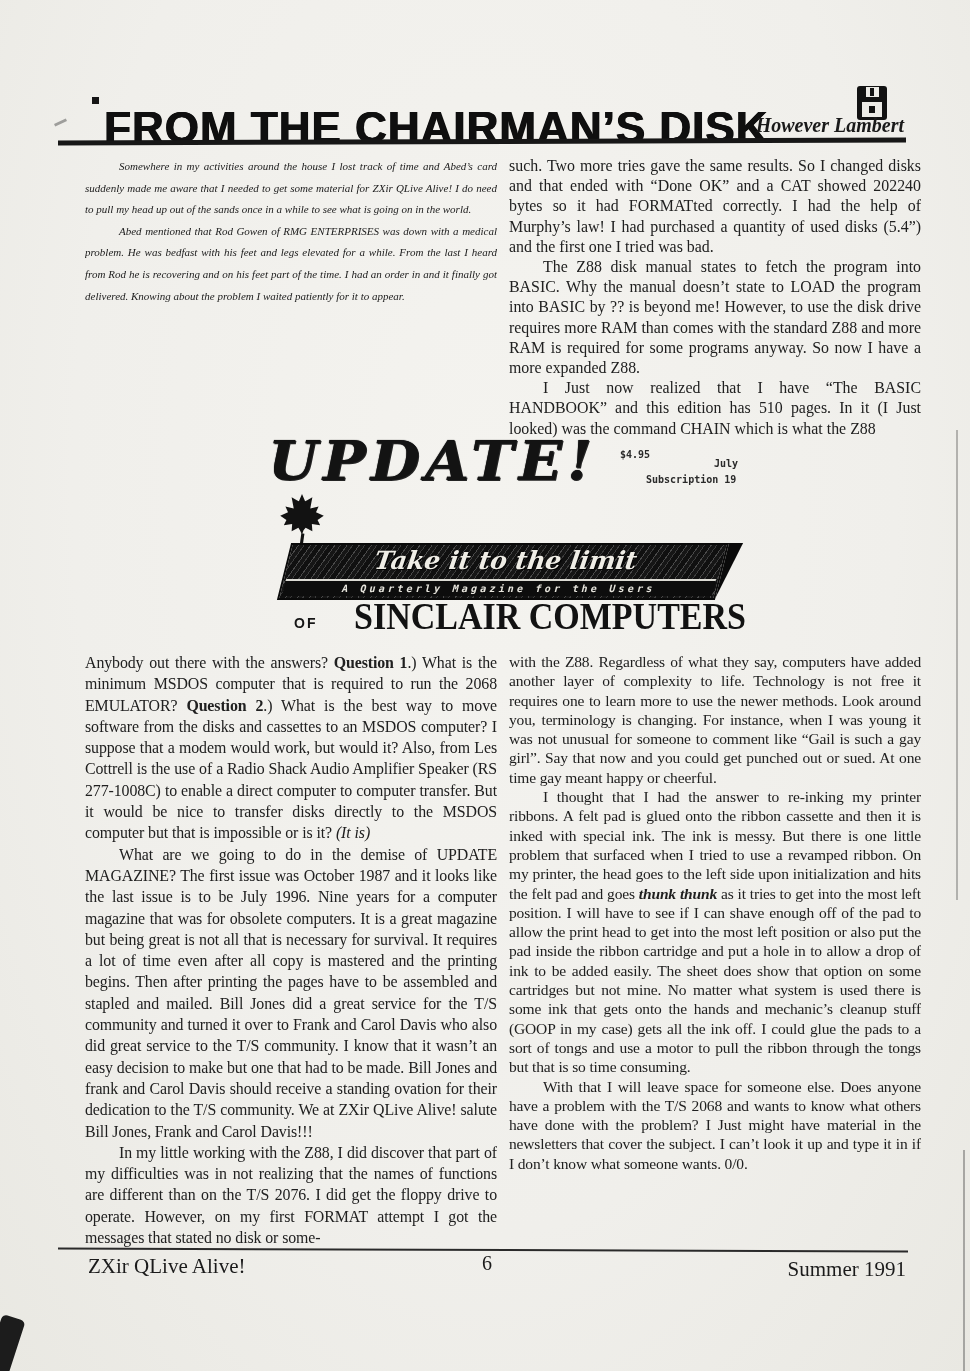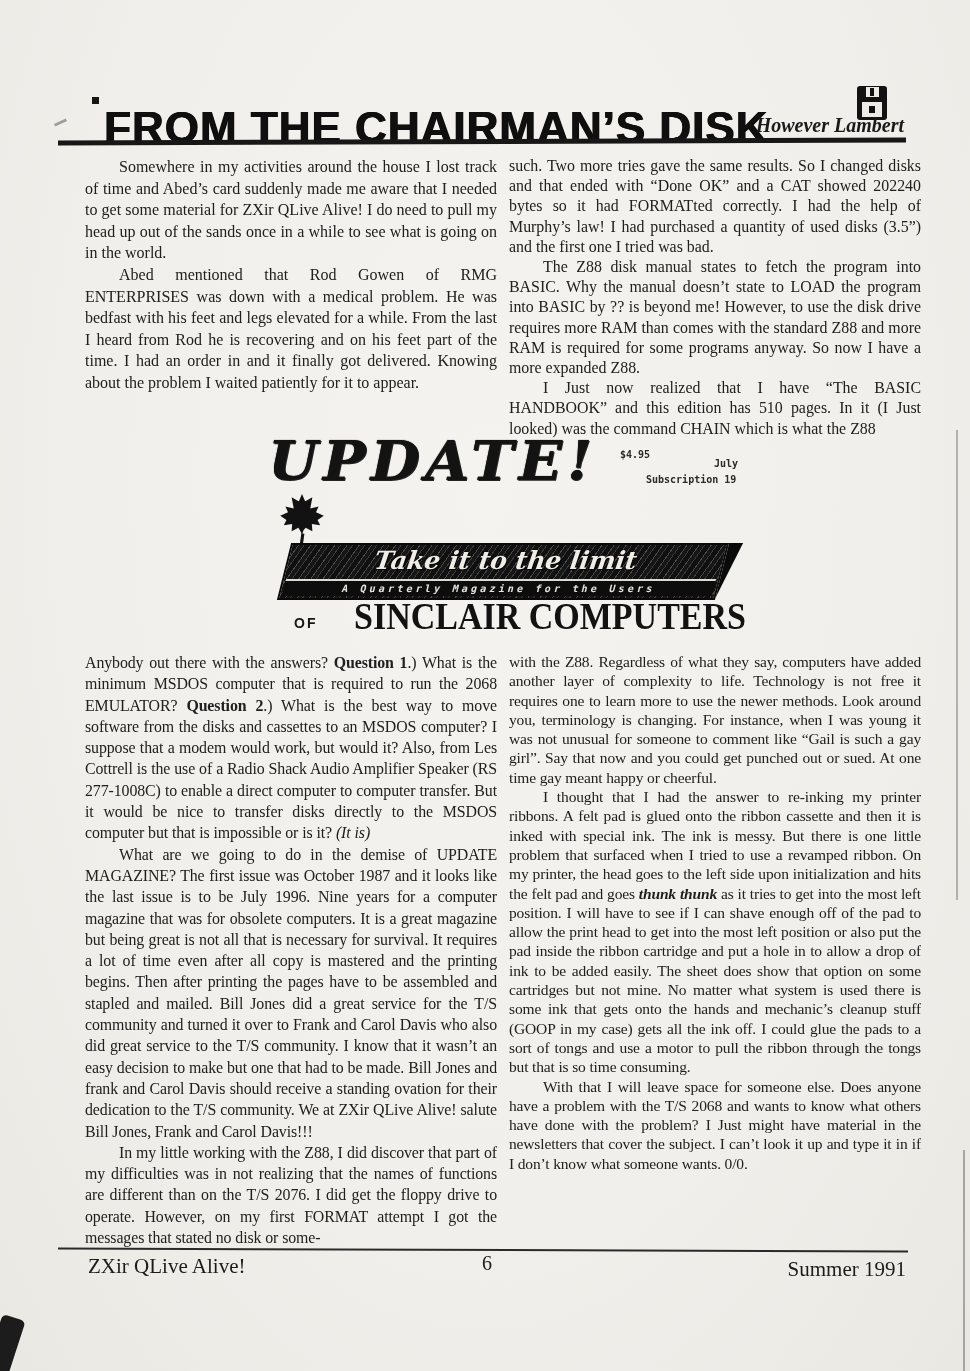--- a/index.html
+++ b/index.html
@@ -12,21 +12,21 @@
         text-shadow:0.7px 0 0 #0f0f0f,-0.5px 0 0 #0f0f0f;transform:scaleY(1.02);}
   .title-dot{position:absolute;left:92px;top:97px;width:7px;height:7px;background:#151515;}
   .tick-mark{position:absolute;left:54px;top:121px;width:13px;height:3px;background:rgba(60,60,60,.45);transform:rotate(-25deg);}
   .disk-icon{position:absolute;left:856px;top:85px;}
   .hdr-rule{position:absolute;left:58px;top:139px;width:848px;height:5px;background:#171717;transform:rotate(-0.2deg);}
   .byline{position:absolute;right:66px;top:114px;font-style:italic;font-weight:bold;font-size:20px;color:#1a1a1a;}
   
   .txt{position:absolute;text-align:justify;color:#202020;}
   .txt p{margin:0;}
   .txt p.ind{text-indent:34px;}
-  #left-top{left:85px;top:156px;width:412px;height:284px;font-size:16px;line-height:21.6px;overflow:hidden;}
+  #left-top{left:85px;top:156px;width:412px;height:284px;font-size:11px;line-height:21.6px;overflow:hidden;font-style:italic;}
   #right-top{left:509px;top:156px;width:412px;height:284px;font-size:15.9px;line-height:20.2px;overflow:hidden;}
   #left-narrow{left:85px;top:440px;width:172px;height:213px;font-size:15.4px;line-height:21.2px;overflow:hidden;}
   #right-narrow{left:748px;top:440px;width:173px;height:213px;font-size:15.5px;line-height:19.8px;overflow:hidden;}
   #left-bottom{left:85px;top:652px;width:412px;height:598px;font-size:15.9px;line-height:21.3px;letter-spacing:-0.1px;overflow:hidden;}
   #right-bottom{left:509px;top:652px;width:412px;height:598px;font-size:15.5px;line-height:19.3px;letter-spacing:-0.15px;overflow:hidden;}
   .rmg{font-family:"DejaVu Sans Mono",monospace;font-size:0.82em;font-weight:bold;letter-spacing:1.5px;}
   .b{font-weight:bold}.i{font-style:italic}.bi{font-weight:bold;font-style:italic}
   
   #ad{position:absolute;left:268px;top:437px;width:502px;height:215px;text-decoration:underline;}
   .masthead{position:absolute;left:0;top:-8px;font-family:"DejaVu Serif",serif;font-style:italic;font-weight:bold;
@@ -80,21 +80,21 @@
   </svg>
   <div class="hdr-rule"></div>
   <div class="byline">However Lambert</div>
 
   <section class="txt" id="left-top">
     <p class="ind">Somewhere in my activities around the house I lost track of time and Abed’s card suddenly made me aware that I needed to get some material for ZXir QLive Alive!  I do need to pull my head up out of the sands once in a while to see what is going on in the world.</p>
     <p class="ind">Abed mentioned that Rod Gowen of RMG ENTERPRISES was down with a medical problem.  He was bedfast with his feet and legs elevated for a while. From the last I heard from Rod he is recovering and on his feet part of the time. I had an order in and it finally got delivered.  Knowing about the problem I waited patiently for it to appear.</p>
   </section>
 
   <section class="txt" id="right-top">
-    <p>such.  Two more tries gave the same results.  So I changed disks and that ended with “Done OK” and a CAT showed 202240 bytes so it had FORMATted correctly. I had the help of Murphy’s law! I had purchased a quantity of used disks (3.5”) and the first one I tried was bad.</p>
+    <p>such.  Two more tries gave the same results.  So I changed disks and that ended with “Done OK” and a CAT showed 202240 bytes so it had FORMATted correctly. I had the help of Murphy’s law! I had purchased a quantity of used disks (5.4”) and the first one I tried was bad.</p>
     <p class="ind">The Z88 disk manual states to fetch the program into BASIC.  Why the manual doesn’t state to LOAD the program into BASIC by ??  is beyond me! However, to use the disk drive requires more RAM than comes with the standard Z88 and more RAM is required for some programs anyway.  So now I have a more expanded Z88.</p>
     <p class="ind">I Just now realized that I have “The BASIC HANDBOOK” and this edition has 510 pages.  In it (I Just looked) was the command CHAIN which is what the Z88</p>
   </section>
 
 
   <div id="ad">
     <div class="masthead">UPDATE!</div>
     <div class="ad-price">$4.95</div>
     <div class="ad-month">July</div>
     <div class="ad-sub">Subscription 19</div>

